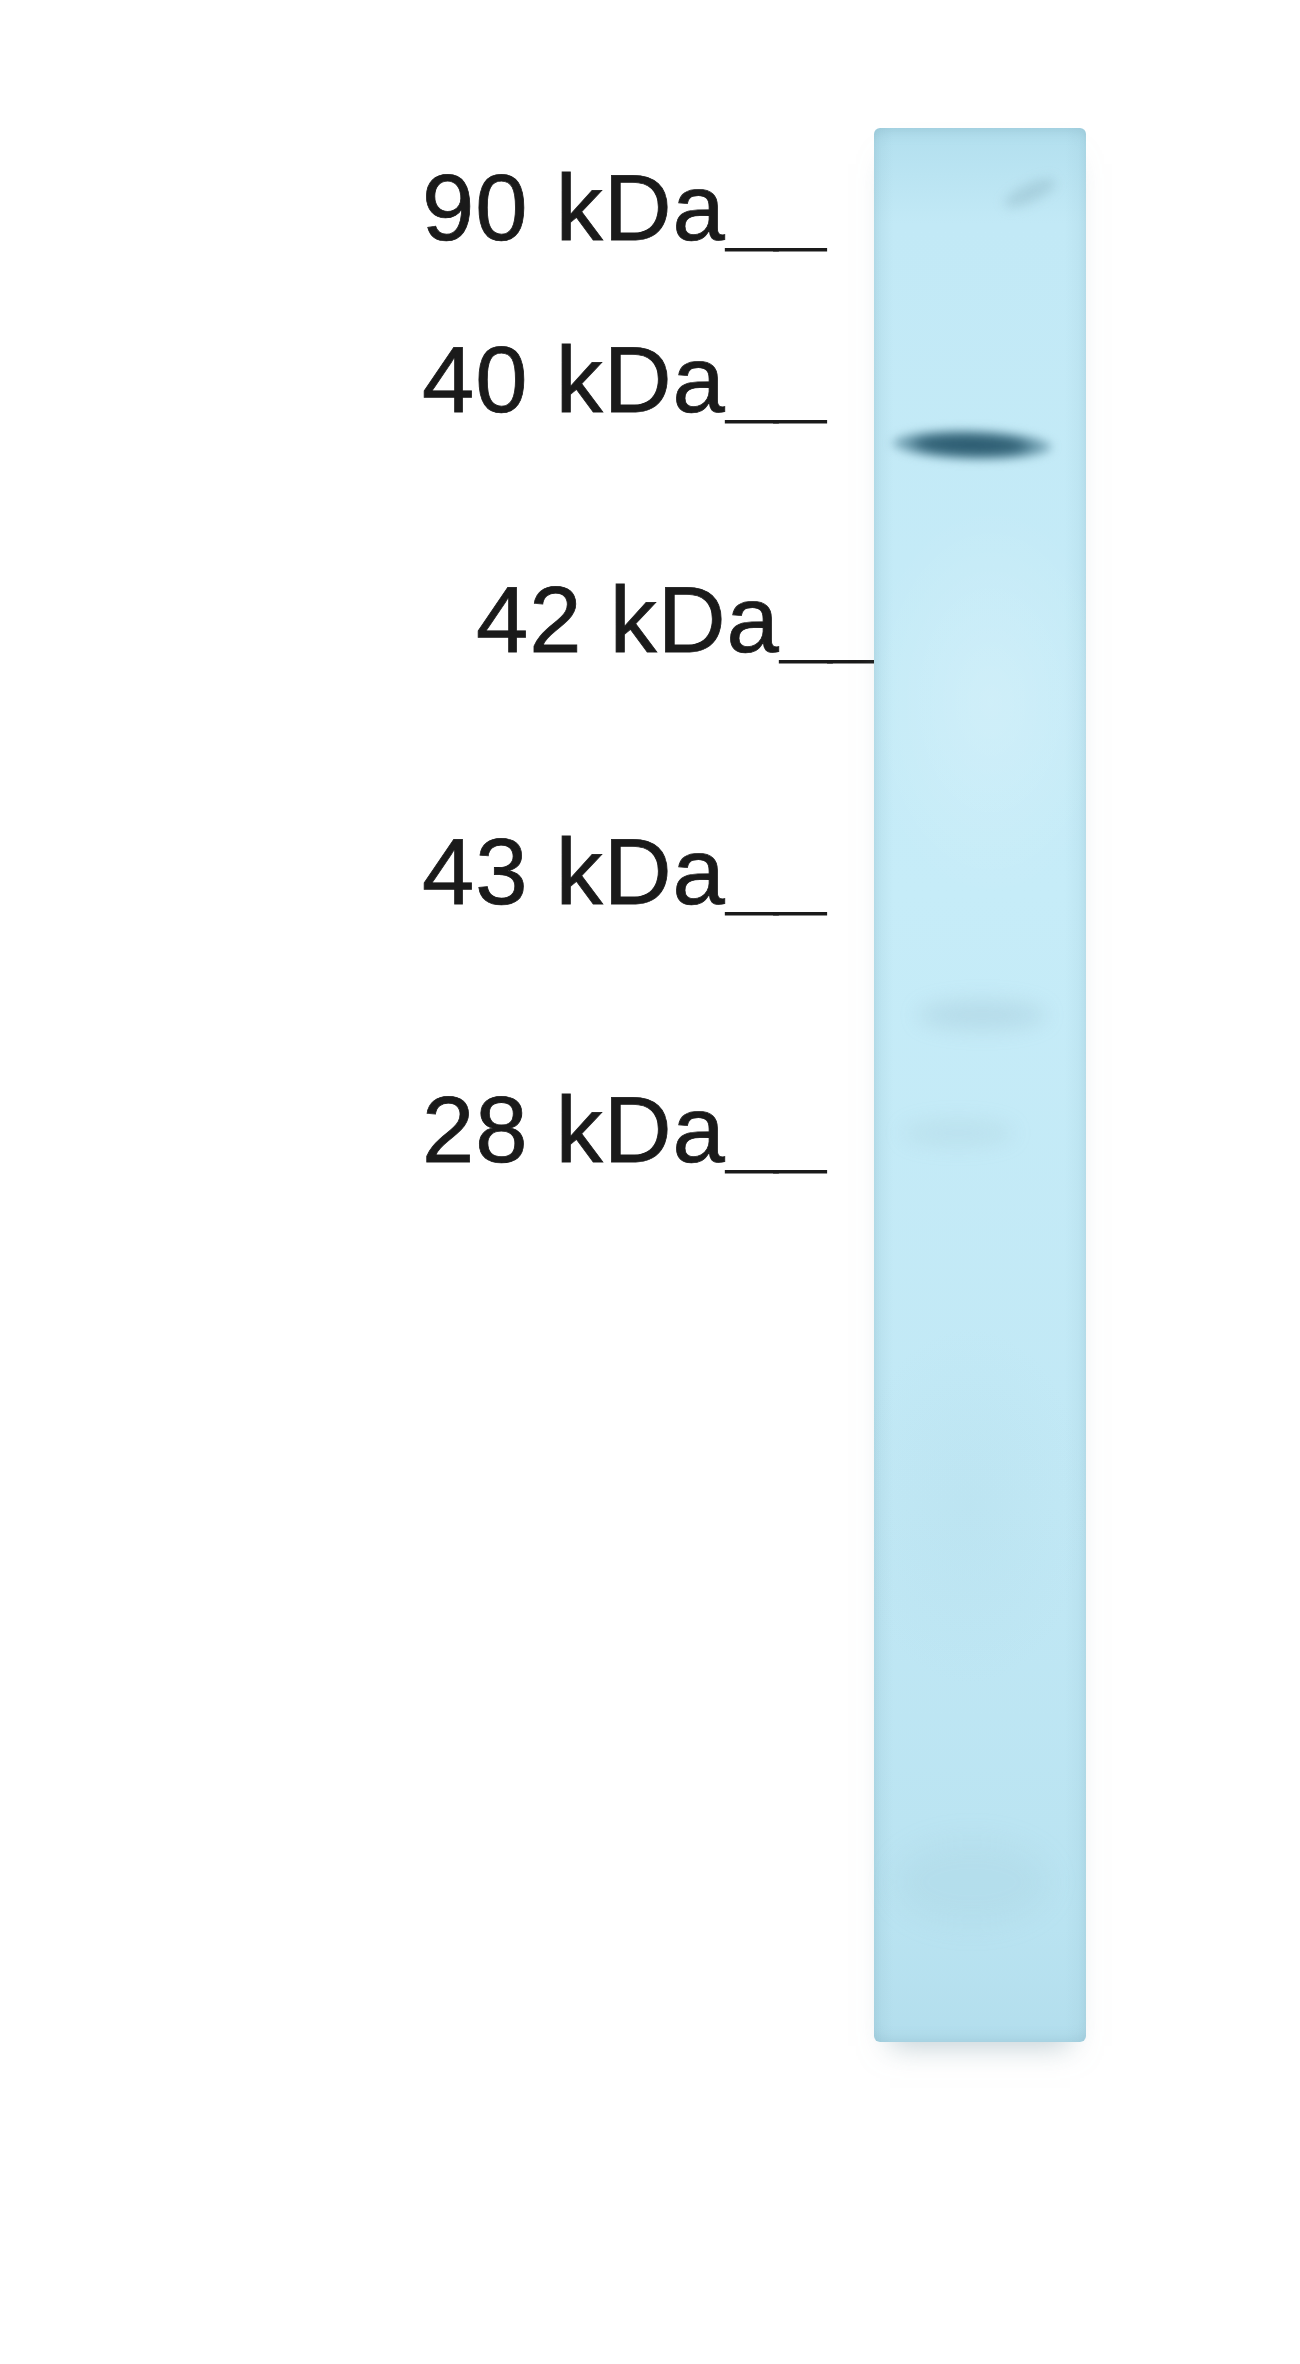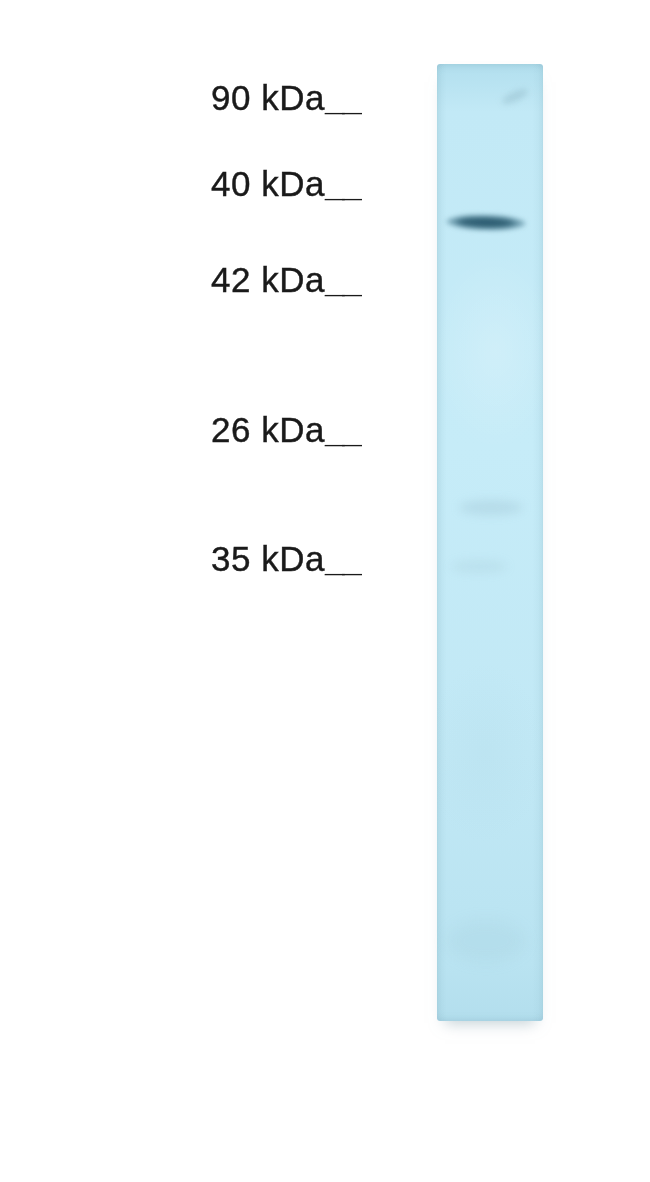--- a/index.html
+++ b/index.html
@@ -10,35 +10,35 @@
     height: 1182px;
     background: #ffffff;
     overflow: hidden;
     font-family: "Liberation Sans", "DejaVu Sans", sans-serif;
   }
 
   
   .marker {
     position: absolute;
     left: 211px;
-    font-size: 35px;
+    font-size: 47px;
     line-height: 1;
     letter-spacing: 0.5px;
     color: #1a1a1a;
     white-space: nowrap;
     -webkit-text-stroke: 0.4px #1a1a1a;
   }
   .marker .tick {
     font-weight: 700;
     letter-spacing: -2px;
     -webkit-text-stroke: 0;
   }
   .m90 { top: 80px; }
   .m60 { top: 166px; }
-  .m42 { top: 262px; }
+  .m42 { top: 286px; margin-left: 27px; }
   .m32 { top: 412px; }
   .m23 { top: 541px; }
 
   
   .lane {
     position: absolute;
     left: 437px;
     top: 64px;
     width: 106px;
     height: 957px;
@@ -106,23 +106,23 @@
 <body>
 
 <div class="stage">
 
   <div class="marker m90"><span class="mlabel">90 kDa</span><span class="tick">__</span></div>
 
   <div class="marker m60"><span class="mlabel">40 kDa</span><span class="tick">__</span></div>
 
   <div class="marker m42"><span class="mlabel">42 kDa</span><span class="tick">__</span></div>
 
-  <div class="marker m32"><span class="mlabel">26 kDa</span><span class="tick">__</span></div>
+  <div class="marker m32"><span class="mlabel">43 kDa</span><span class="tick">__</span></div>
 
-  <div class="marker m23"><span class="mlabel">35 kDa</span><span class="tick">__</span></div>
+  <div class="marker m23"><span class="mlabel">28 kDa</span><span class="tick">__</span></div>
 
   <div class="lane">
     <div class="smudge s-top"></div>
     <div class="band">
       <div class="band-core"></div>
     </div>
     <div class="smudge s-mid"></div>
     <div class="smudge s-mid2"></div>
     <div class="smudge s-bottom"></div>
   </div>

